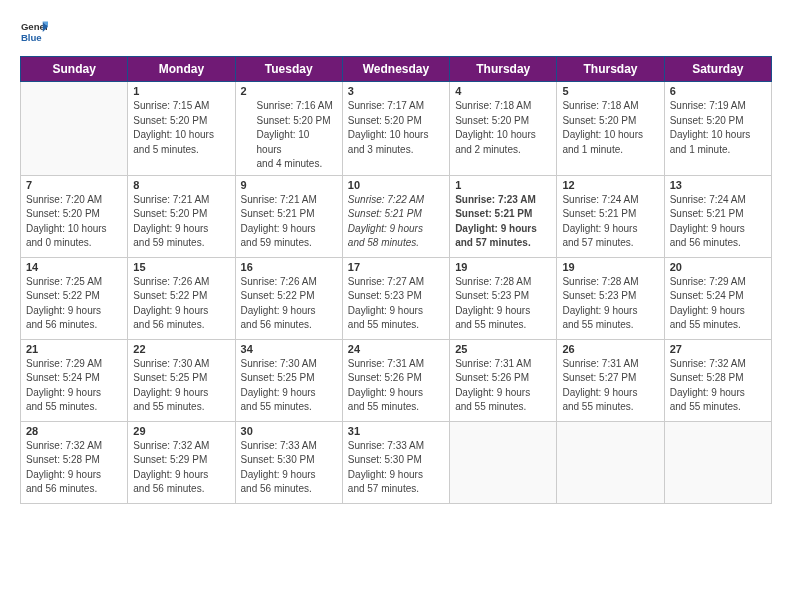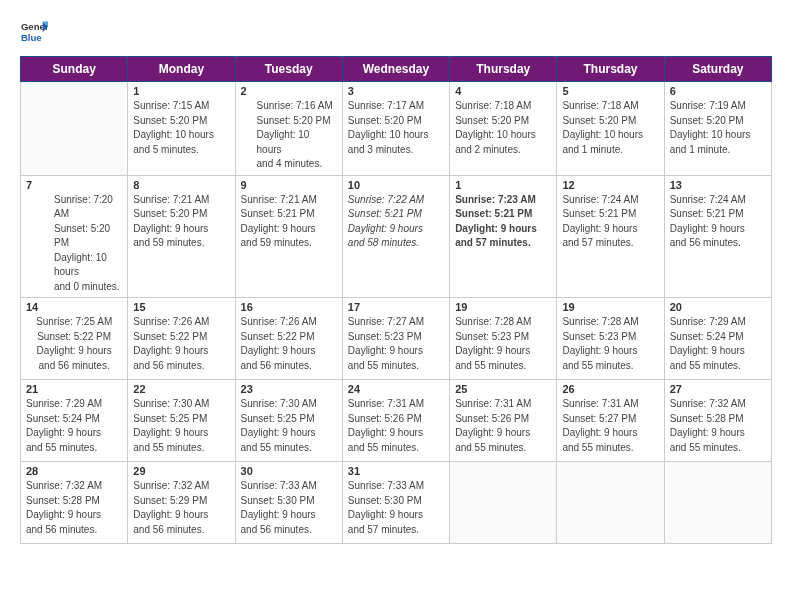--- a/index.html
+++ b/index.html
@@ -156,21 +156,21 @@
             <span class="day-num">6</span>
             <div class="day-detail" style="white-space: pre-line;">Sunrise: 7:19 AM
 Sunset: 5:20 PM
 Daylight: 10 hours
 and 1 minute.</div>
           </td>
         </tr>
         <tr>
           <td>
             <span class="day-num">7</span>
-            <div class="day-detail" style="white-space: pre-line; margin-left: 28px;">Sunrise: 7:20 AM
+            <div class="day-detail" style="white-space: pre-line;">Sunrise: 7:20 AM
 Sunset: 5:20 PM
 Daylight: 10 hours
 and 0 minutes.</div>
           </td>
           <td>
             <span class="day-num">8</span>
             <div class="day-detail" style="white-space: pre-line;">Sunrise: 7:21 AM
 Sunset: 5:20 PM
 Daylight: 9 hours
 and 59 minutes.</div>
@@ -207,21 +207,21 @@
             <span class="day-num">13</span>
             <div class="day-detail" style="white-space: pre-line;">Sunrise: 7:24 AM
 Sunset: 5:21 PM
 Daylight: 9 hours
 and 56 minutes.</div>
           </td>
         </tr>
         <tr>
           <td>
             <span class="day-num">14</span>
-            <div class="day-detail" style="white-space: pre-line; text-align: center;">Sunrise: 7:25 AM
+            <div class="day-detail" style="white-space: pre-line;">Sunrise: 7:25 AM
 Sunset: 5:22 PM
 Daylight: 9 hours
 and 56 minutes.</div>
           </td>
           <td>
             <span class="day-num">15</span>
             <div class="day-detail" style="white-space: pre-line;">Sunrise: 7:26 AM
 Sunset: 5:22 PM
 Daylight: 9 hours
 and 56 minutes.</div>
@@ -271,21 +271,21 @@
 and 55 minutes.</div>
           </td>
           <td>
             <span class="day-num">22</span>
             <div class="day-detail" style="white-space: pre-line;">Sunrise: 7:30 AM
 Sunset: 5:25 PM
 Daylight: 9 hours
 and 55 minutes.</div>
           </td>
           <td>
-            <span class="day-num">23</span>
+            <span class="day-num">34</span>
             <div class="day-detail" style="white-space: pre-line;">Sunrise: 7:30 AM
 Sunset: 5:25 PM
 Daylight: 9 hours
 and 55 minutes.</div>
           </td>
           <td>
             <span class="day-num">24</span>
             <div class="day-detail" style="white-space: pre-line;">Sunrise: 7:31 AM
 Sunset: 5:26 PM
 Daylight: 9 hours

